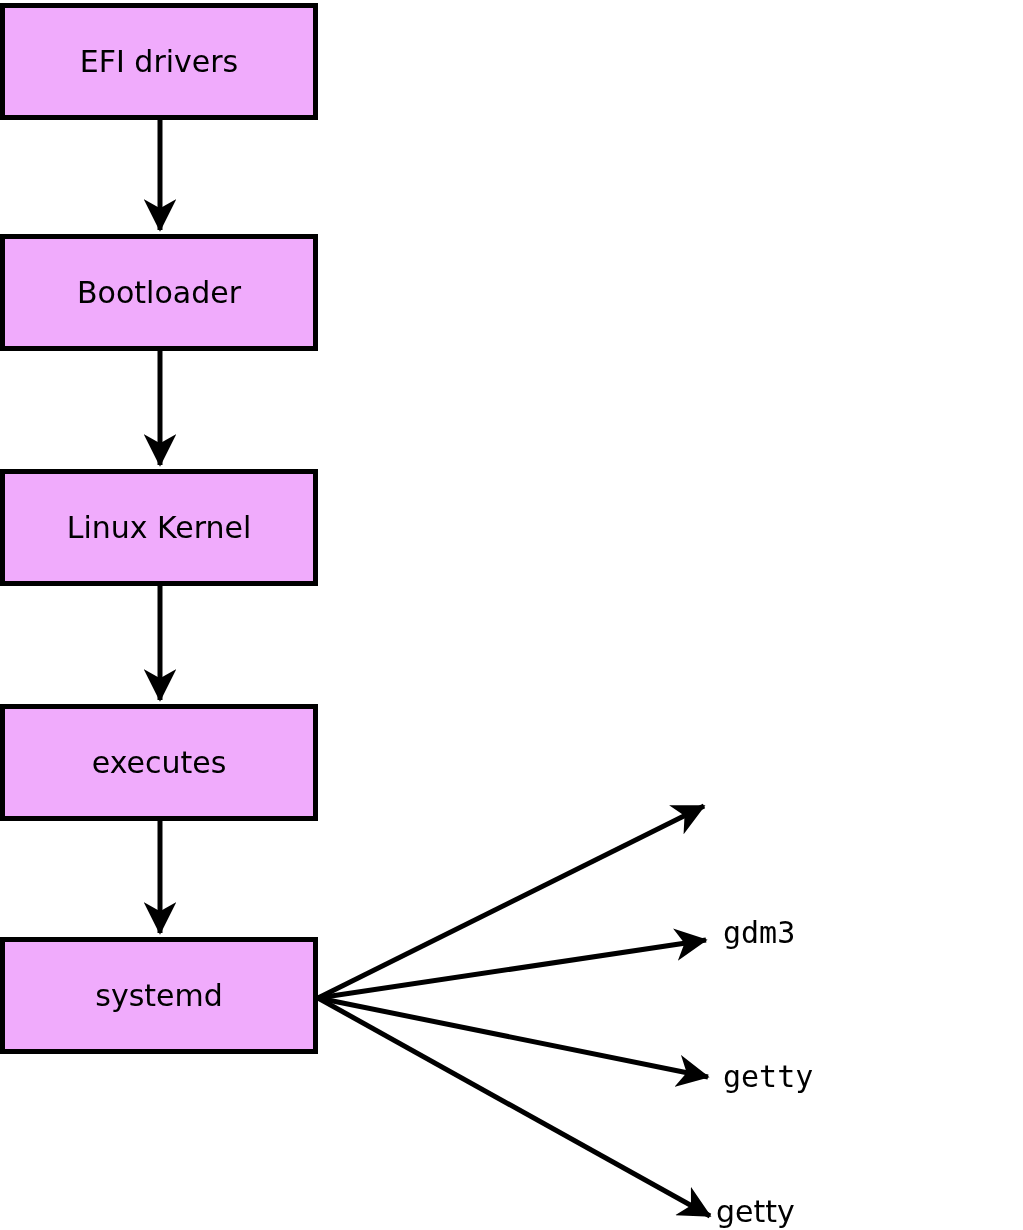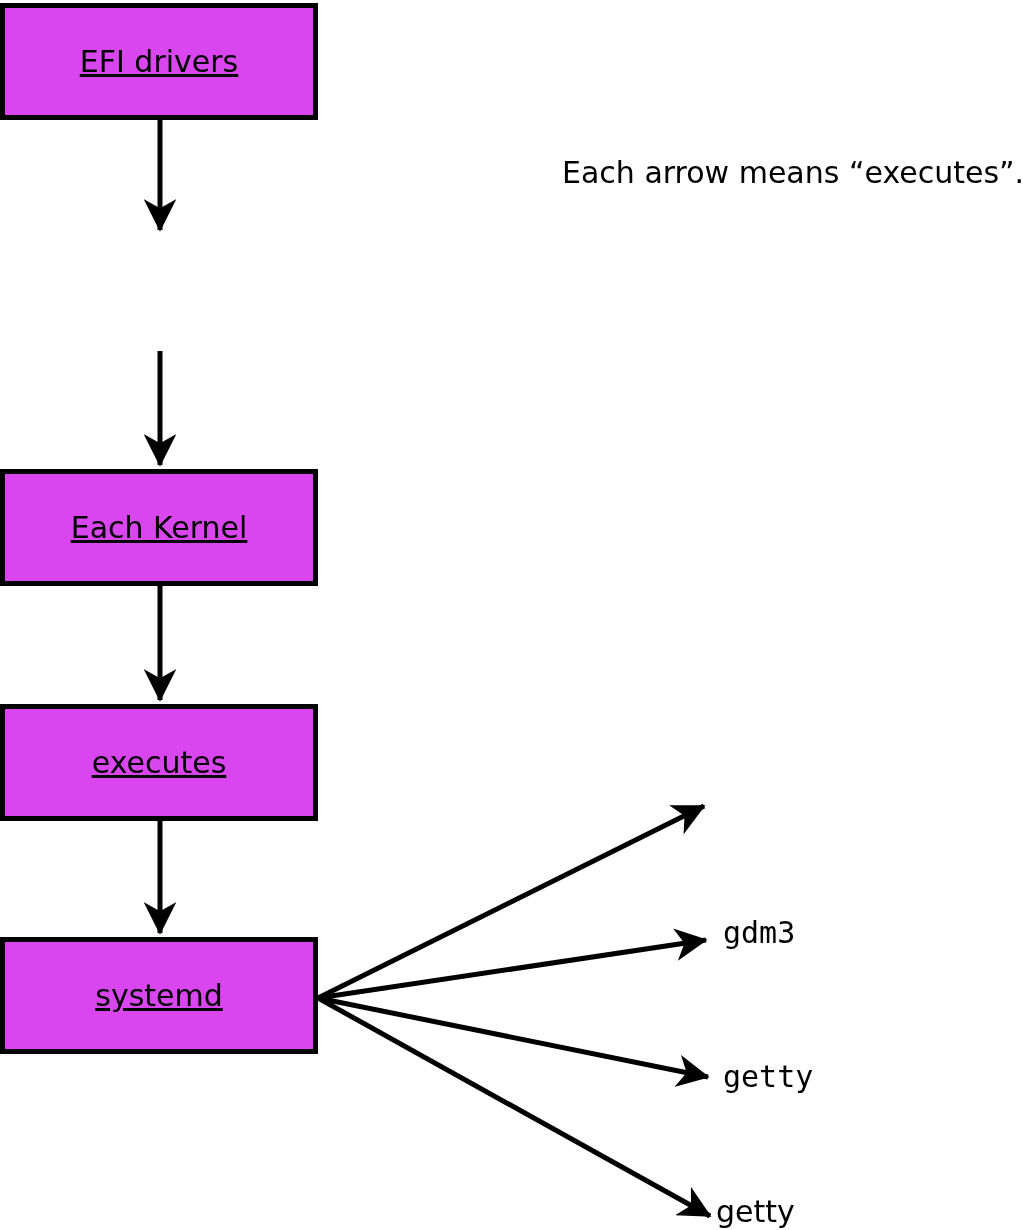--- a/index.html
+++ b/index.html
@@ -23,28 +23,27 @@
     width: 1023px;
     height: 1230px;
   }
   .node {
     position: absolute;
     left: 0;
     width: 318px;
     height: 117px;
     box-sizing: border-box;
     border: 5px solid #000000;
-    background: #d946ef;
+    background: #f0abfc;
     display: flex;
     align-items: center;
     justify-content: center;
     font-size: 30px;
     line-height: 1;
     white-space: nowrap;
-    text-decoration: underline;
   }
   .node-1 { top: 3px; }
   .node-2 { top: 234px; }
   .node-3 { top: 469px; }
   .node-4 { top: 704px; }
   .node-5 { top: 937px; text-align: right; }
   .note {
     position: absolute;
     left: 562px;
     top: 155px;
@@ -83,23 +82,23 @@
       <line x1="160" y1="821" x2="160" y2="933" marker-end="url(#ah)"></line>
 
       <line x1="318" y1="998" x2="704" y2="806" marker-end="url(#ah)"></line>
       <line x1="318" y1="998" x2="706" y2="940" marker-end="url(#ah)"></line>
       <line x1="318" y1="998" x2="708" y2="1077" marker-end="url(#ah)"></line>
       <line x1="318" y1="998" x2="710" y2="1216" marker-end="url(#ah)"></line>
     </g>
   </svg>
 
   <div class="node node-1">EFI drivers</div>
-  <div class="node node-3">Each Kernel</div>
+  <div class="node node-2">Bootloader</div>
+  <div class="node node-3">Linux Kernel</div>
   <div class="node node-4">executes</div>
   <div class="node node-5">systemd</div>
 
-  <div class="note">Each arrow means “executes”.</div>
 
   <div class="target-label target-2">gdm3</div>
   <div class="target-label target-3">getty</div>
   <div class="target-label target-4">getty</div>
 
 </div>
 
 </body></html>

